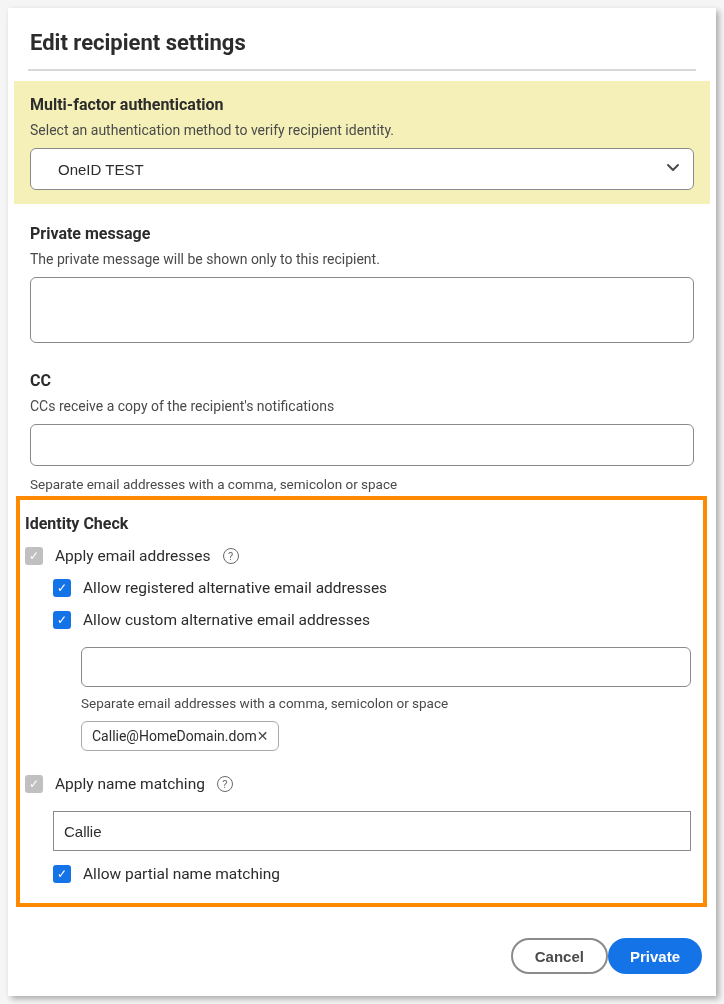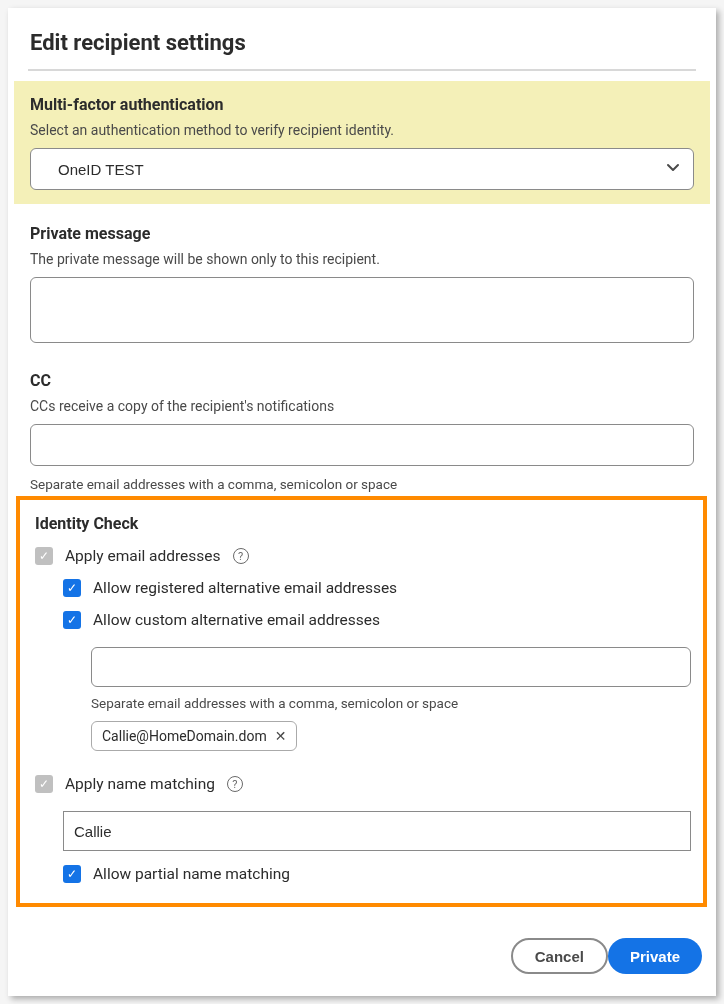--- a/index.html
+++ b/index.html
@@ -90,21 +90,21 @@
       padding: 0 10px;
     }
     .cc-helper-bottom {
       font-size: 13.5px;
       color: #4a4a4a;
       margin: 6px 22px 0 22px;
     }
     .identity-block {
       border: 4px solid #ff8a00;
       margin: 4px 9px 0 8px;
-      padding: 14px 12px 20px 15px;
+      padding: 14px 12px 20px 5px;
     }
     .identity-block .section-title {
       margin-bottom: 14px;
     }
     .check-row {
       display: flex;
       align-items: center;
       gap: 12px;
       margin-bottom: 14px;
     }
@@ -153,21 +153,21 @@
       font-size: 14px;
     }
     .alt-helper {
       font-size: 13.5px;
       color: #4a4a4a;
       margin: 8px 0 10px 56px;
     }
     .chip {
       display: inline-flex;
       align-items: center;
-      gap: 8px;
+      gap: 0;
       border: 1px solid #aaa;
       border-radius: 6px;
       padding: 6px 10px;
       margin-left: 56px;
       font-size: 14px;
       color: #2c2c2c;
     }
     .chip-x {
       font-size: 14px;
       color: #4a4a4a;

